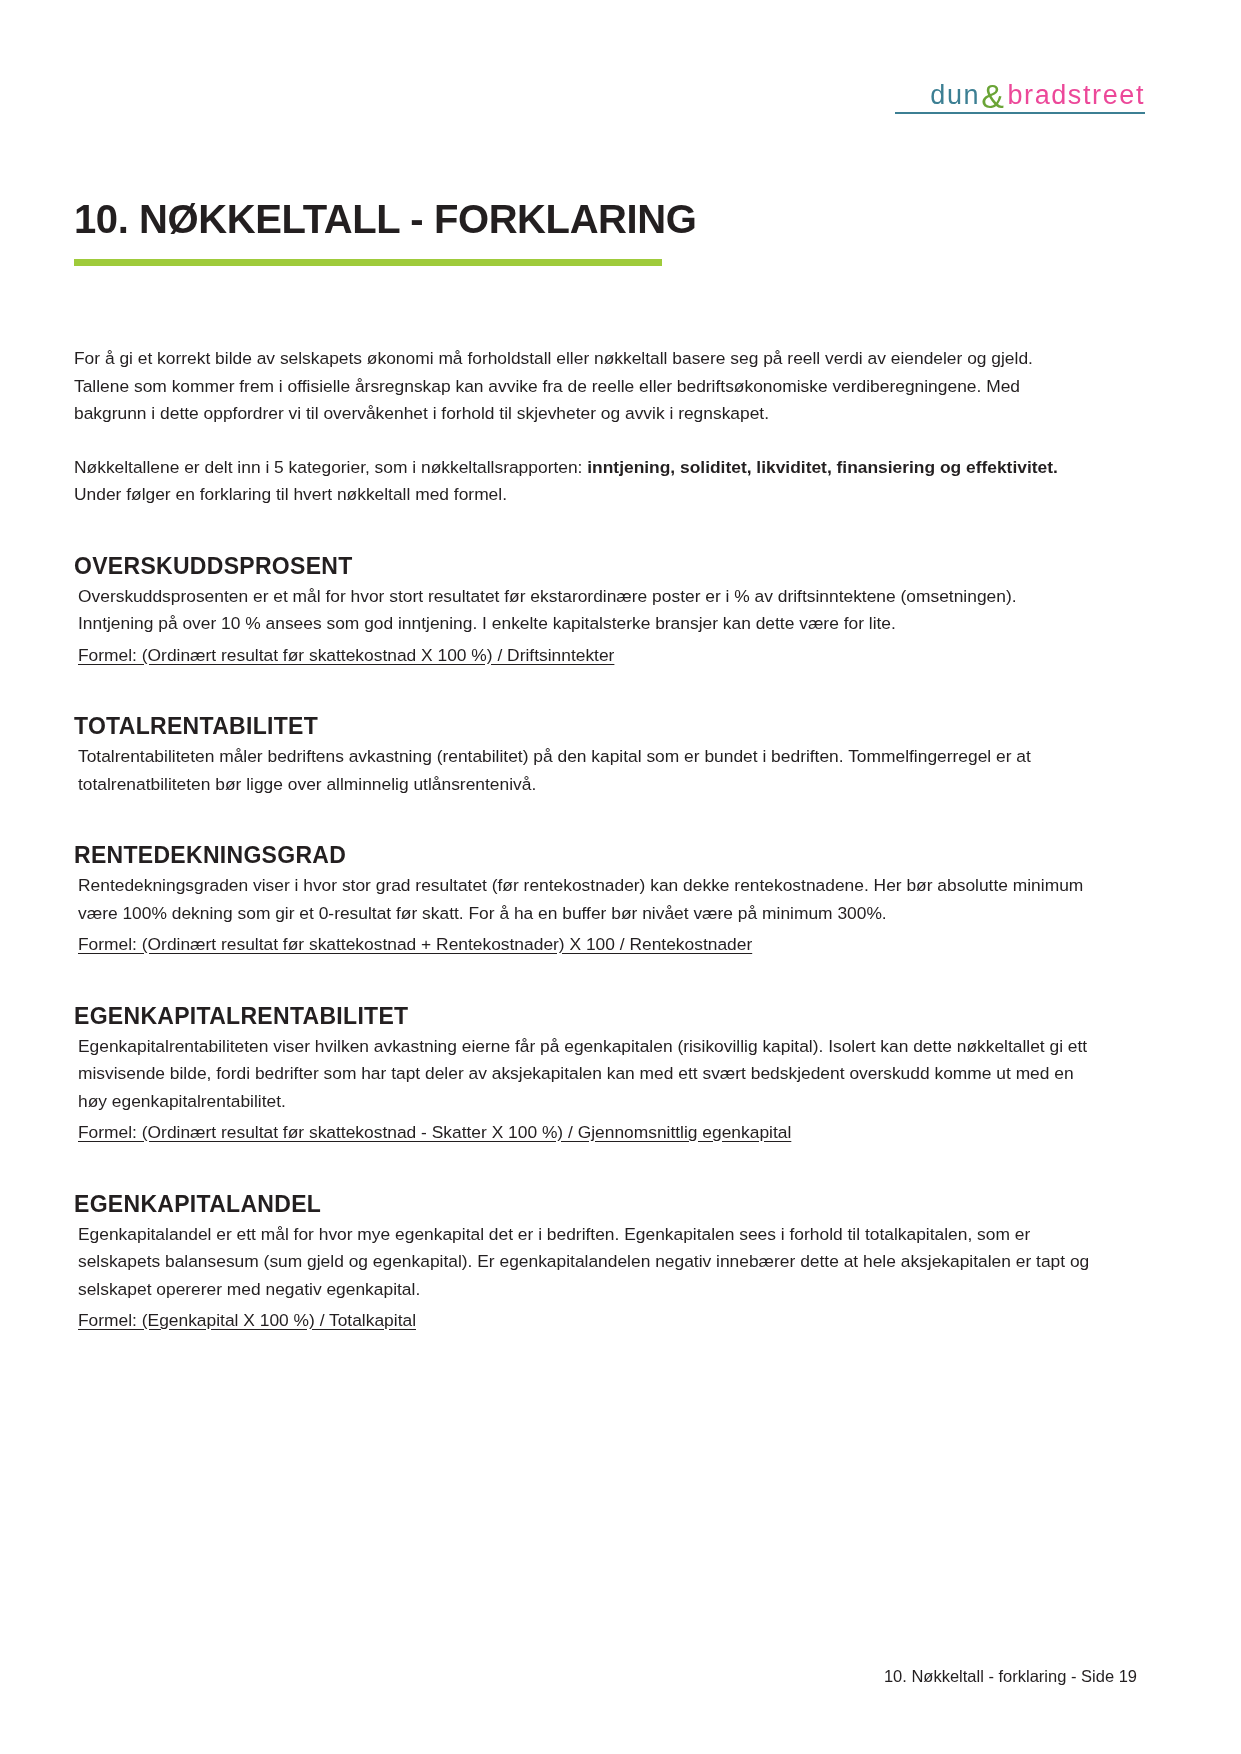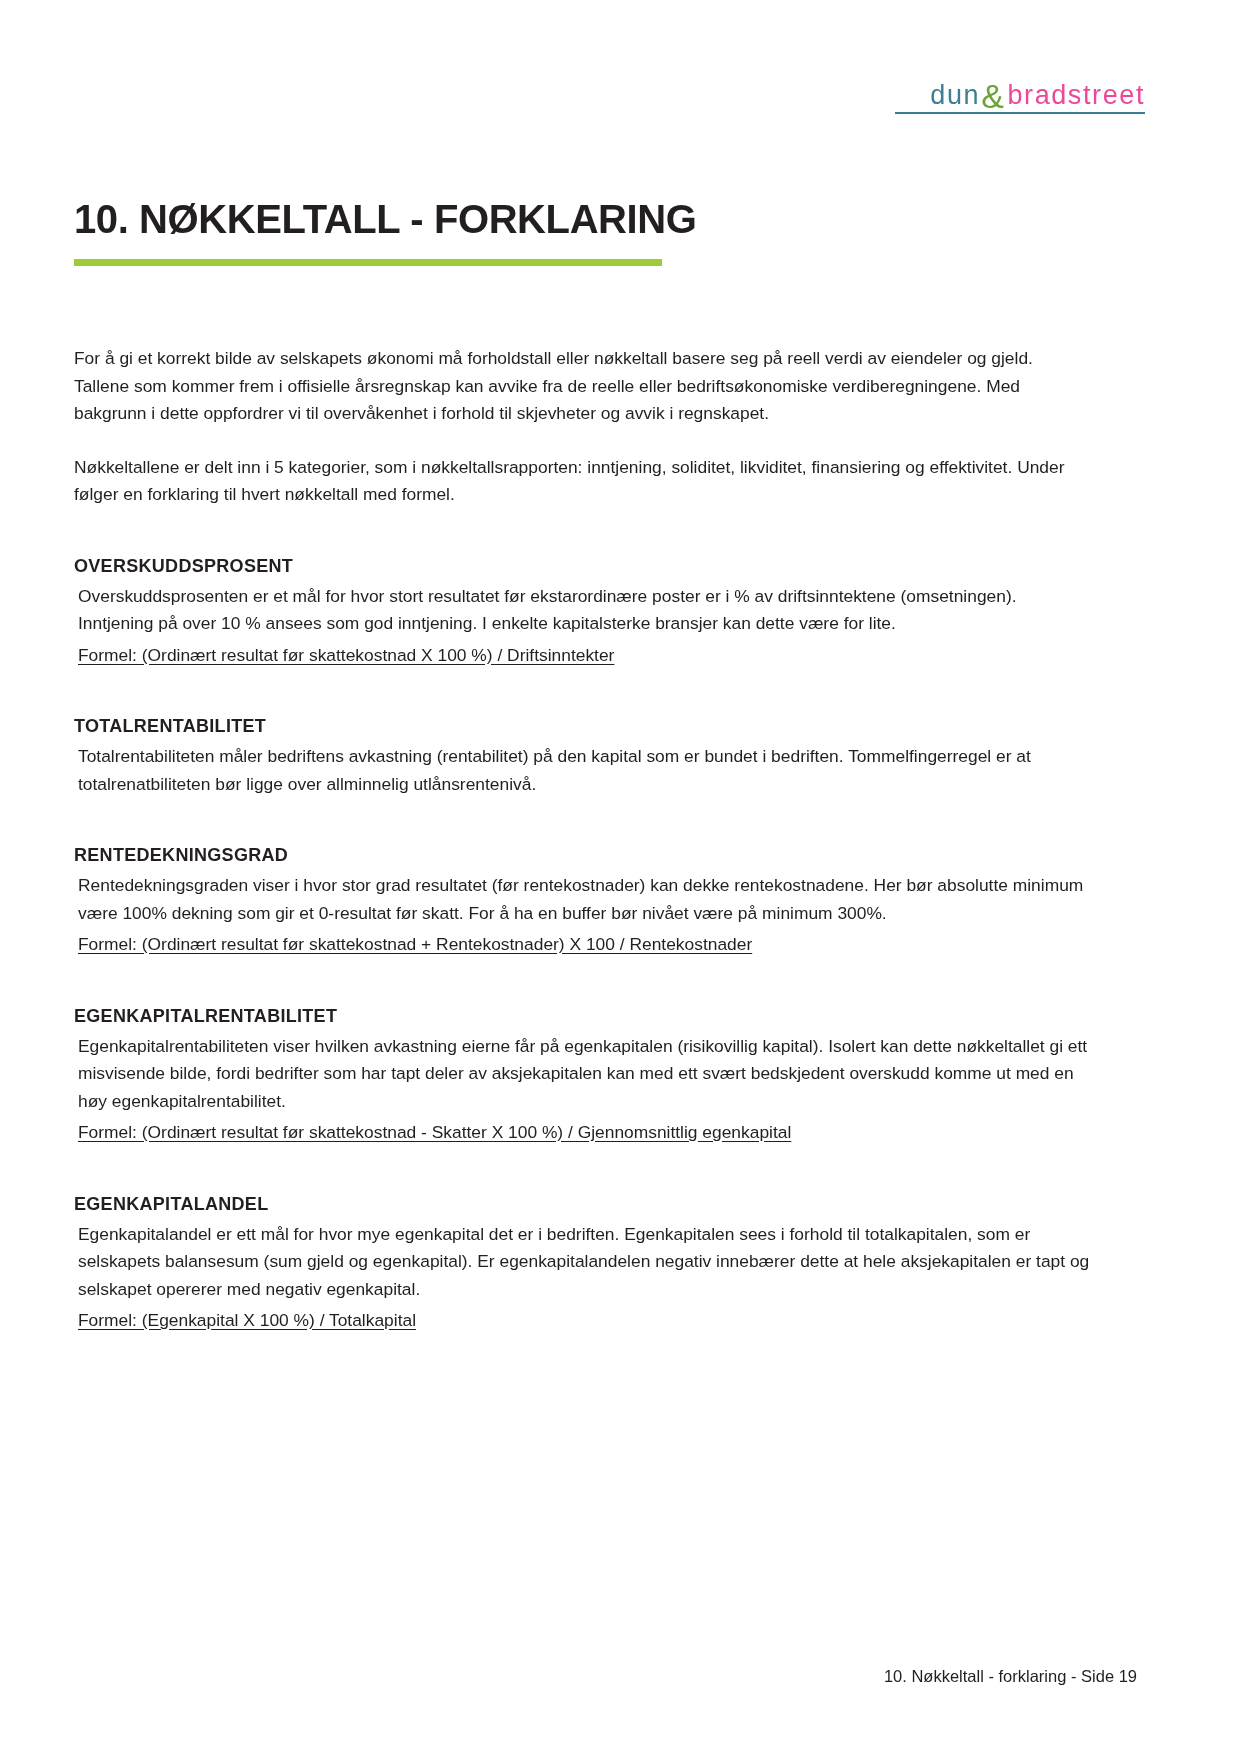--- a/index.html
+++ b/index.html
@@ -80,28 +80,28 @@
     left: 74px;
     top: 345px;
     width: 1020px;
     font-size: 17.4px;
     line-height: 27.5px;
     color: #231f20;
   }
   .para {
     margin: 0 8px 26px 0;
   }
-  .bold { font-weight: normal; }
+  .bold { font-weight: bold; }
 
   .section {
     margin-top: 44px;
   }
   .section h2 {
     margin: 0 0 1px 0;
-    font-size: 18px;
+    font-size: 23px;
     font-weight: bold;
     letter-spacing: 0.3px;
     line-height: 26px;
   }
   .section p {
     margin: 4px;
     font-size: 17.4px;
     line-height: 27.5px;
   }
   .formel {

